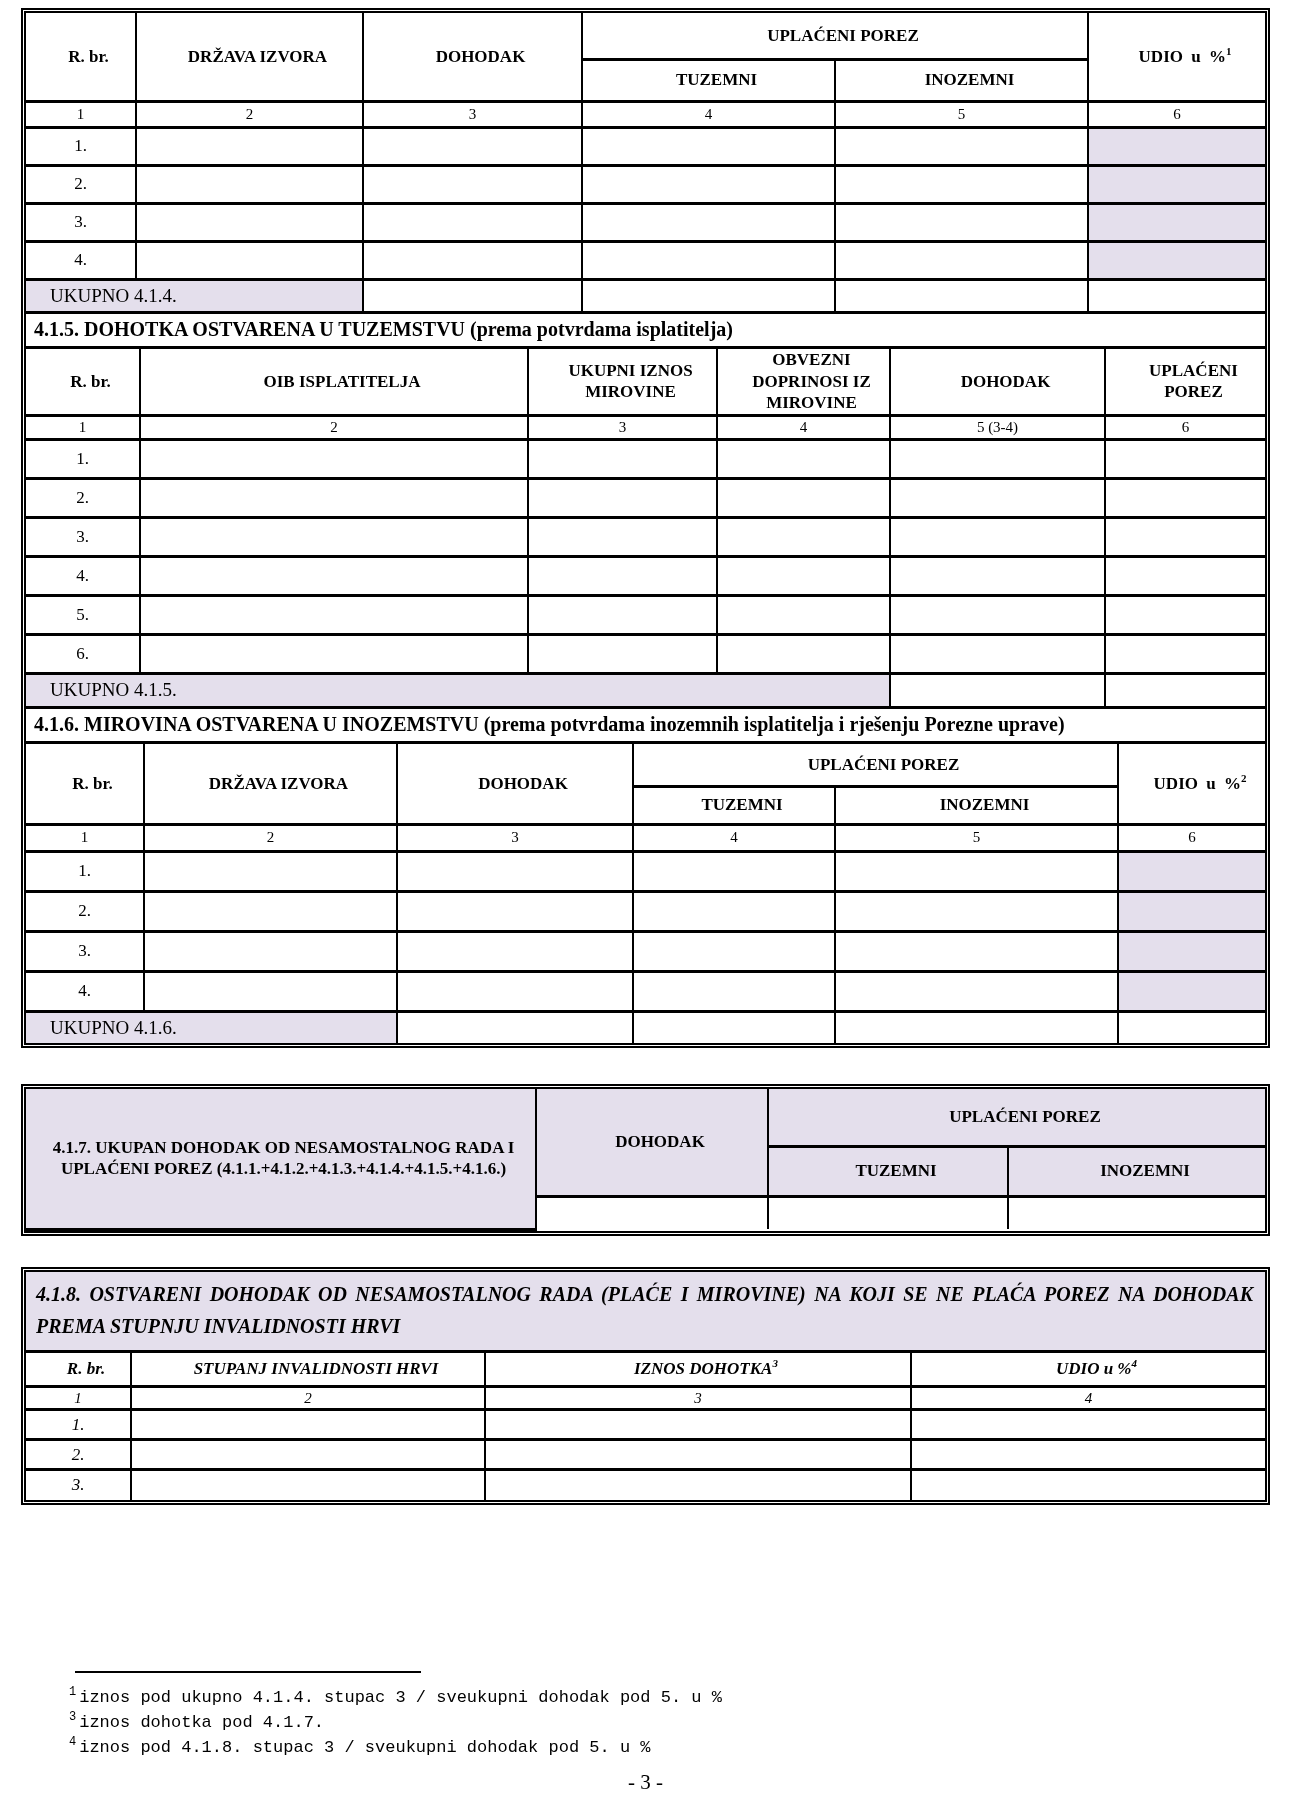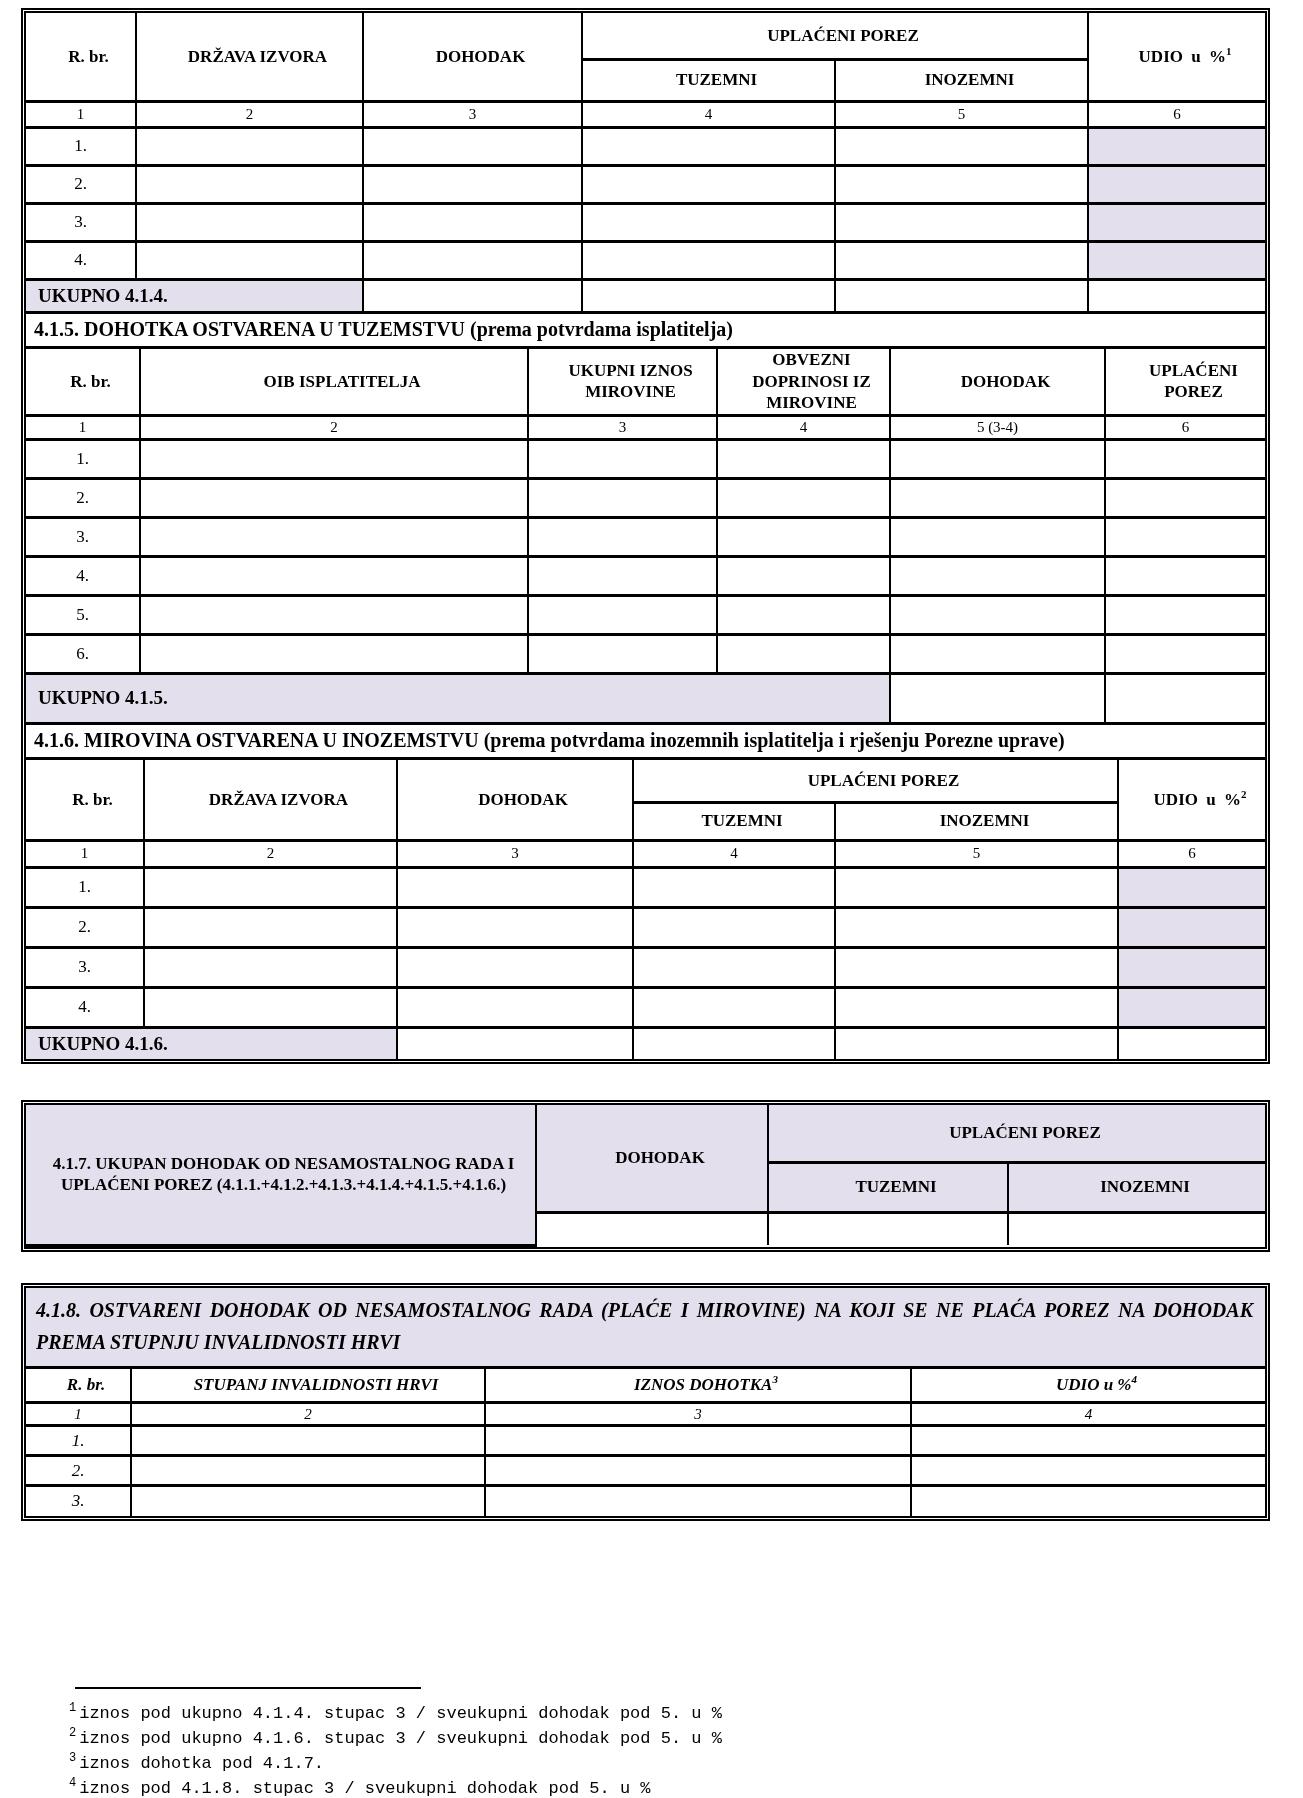--- a/index.html
+++ b/index.html
@@ -34,22 +34,22 @@
   table.grid tr:last-child > td { border-bottom: none; }
   table.grid td:first-child { border-left: none; }
   table.grid td:last-child { border-right: none; }
 
   .hdr td { font-weight: bold; font-size: 17px; line-height: 1.25; padding-left: 16px; }
   .nums td { font-size: 15px; font-weight: normal; }
   .rowlab { font-size: 17px; }
   .shade { background: #E4DFEC; }
   .total-label {
     text-align: left !important;
-    font-weight: bold; font-size: 19px;
-    padding-left: 12px;
+    font-weight: normal; font-size: 19px;
+    padding-left: 24px;
   }
   .sec-title {
     border-top: 3px solid #000;
     border-bottom: 3px solid #000;
     font-weight: bold; font-size: 20px;
     padding: 4px 8px 5px 8px;
     background: #fff;
   }
   .udio-cell { word-spacing: 4px; }
   sup { font-size: 11px; vertical-align: super; line-height: 0; }
@@ -231,21 +231,21 @@
             <td></td>
       </tr>
       <tr style="height:39px">
         <td class="rowlab">6.</td>
         <td></td>
             <td></td>
             <td></td>
             <td></td>
             <td></td>
       </tr>
-      <tr style="height:49px">
+      <tr style="height:33px">
         <td colspan="4" class="shade total-label">UKUPNO 4.1.5.</td>
         <td></td>
             <td></td>
       </tr>
     </tbody>
       </table>
 
     <div class="sec-title">4.1.6. MIROVINA OSTVARENA U INOZEMSTVU (prema potvrdama inozemnih isplatitelja i rješenju Porezne uprave)</div>
 
     <table class="grid">
@@ -387,20 +387,19 @@
             <td></td>
             <td></td>
       </tr>
     </tbody>
       </table>
   </div>
 
   <div class="footnote-sep"></div>
   <div class="footnotes">
     <div class="footnote"><sup>1</sup><span>iznos pod ukupno 4.1.4. stupac 3 / sveukupni dohodak pod 5. u %</span></div>
-    <div class="footnote"><sup>2</sup><span>iznos pod ukupno 4.1.6. stupac 3 / sveukupni dohodak pod 5. u %</span></div>
     <div class="footnote"><sup>3</sup><span>iznos dohotka pod 4.1.7.</span></div>
     <div class="footnote"><sup>4</sup><span>iznos pod 4.1.8. stupac 3 / sveukupni dohodak pod 5. u %</span></div>
   </div>
 
   <div class="page-number">- 3 -</div>
 
 </div>
 
 </body></html>

